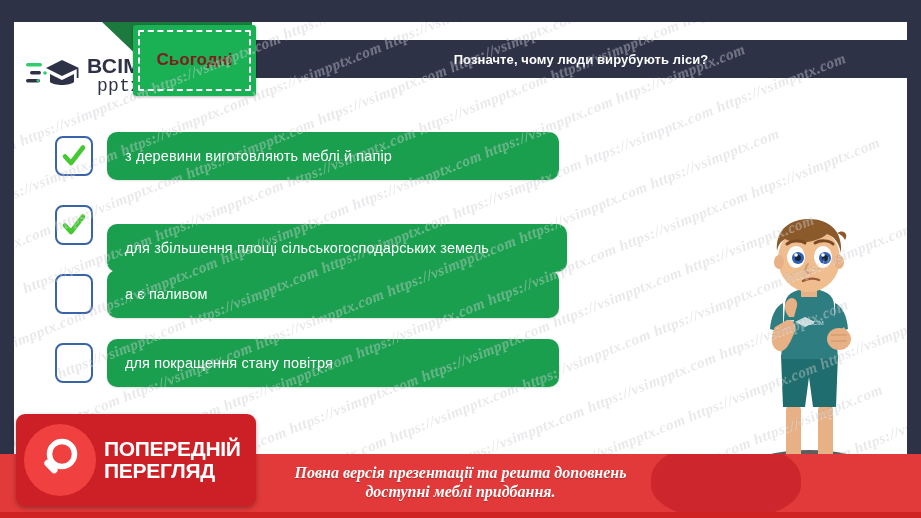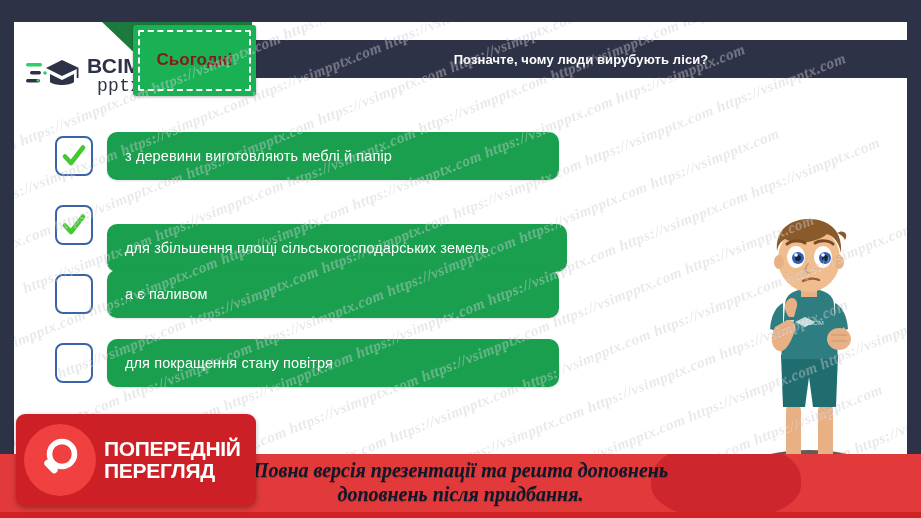--- a/index.html
+++ b/index.html
@@ -209,25 +209,25 @@
   .bottom-banner .bb-blob {
     position: absolute;
     right: 120px; top: -14px;
     width: 150px; height: 78px;
     background: #c9252b;
     border-radius: 50% 50% 42% 42%;
     opacity: .85;
   }
   .bottom-banner .bb-line {
     position: relative;
-    color: #0f172a;
+    color: #ffffff;
     font-family: "Liberation Serif", serif;
     font-style: italic;
     font-weight: 700;
-    font-size: 20px;
+    font-size: 16px;
     line-height: 1.18;
     text-shadow: 0 1px 1px rgba(0,0,0,.25);
   }
 </style>
 </head>
 <body>
 
 <div class="slide-frame">
 
   <div class="slide-canvas">
@@ -381,16 +381,16 @@
     </span>
     <span class="pv-text">
       <span>ПОПЕРЕДНІЙ</span>
       <span>ПЕРЕГЛЯД</span>
     </span>
   </div>
 
   <div class="bottom-banner">
     <span class="bb-blob"></span>
     <span class="bb-line">Повна версія презентації та решта доповнень</span>
-    <span class="bb-line">доповнень після придбання.</span>
+    <span class="bb-line">доступні меблі придбання.</span>
   </div>
 
 </div>
 
 </body></html>

